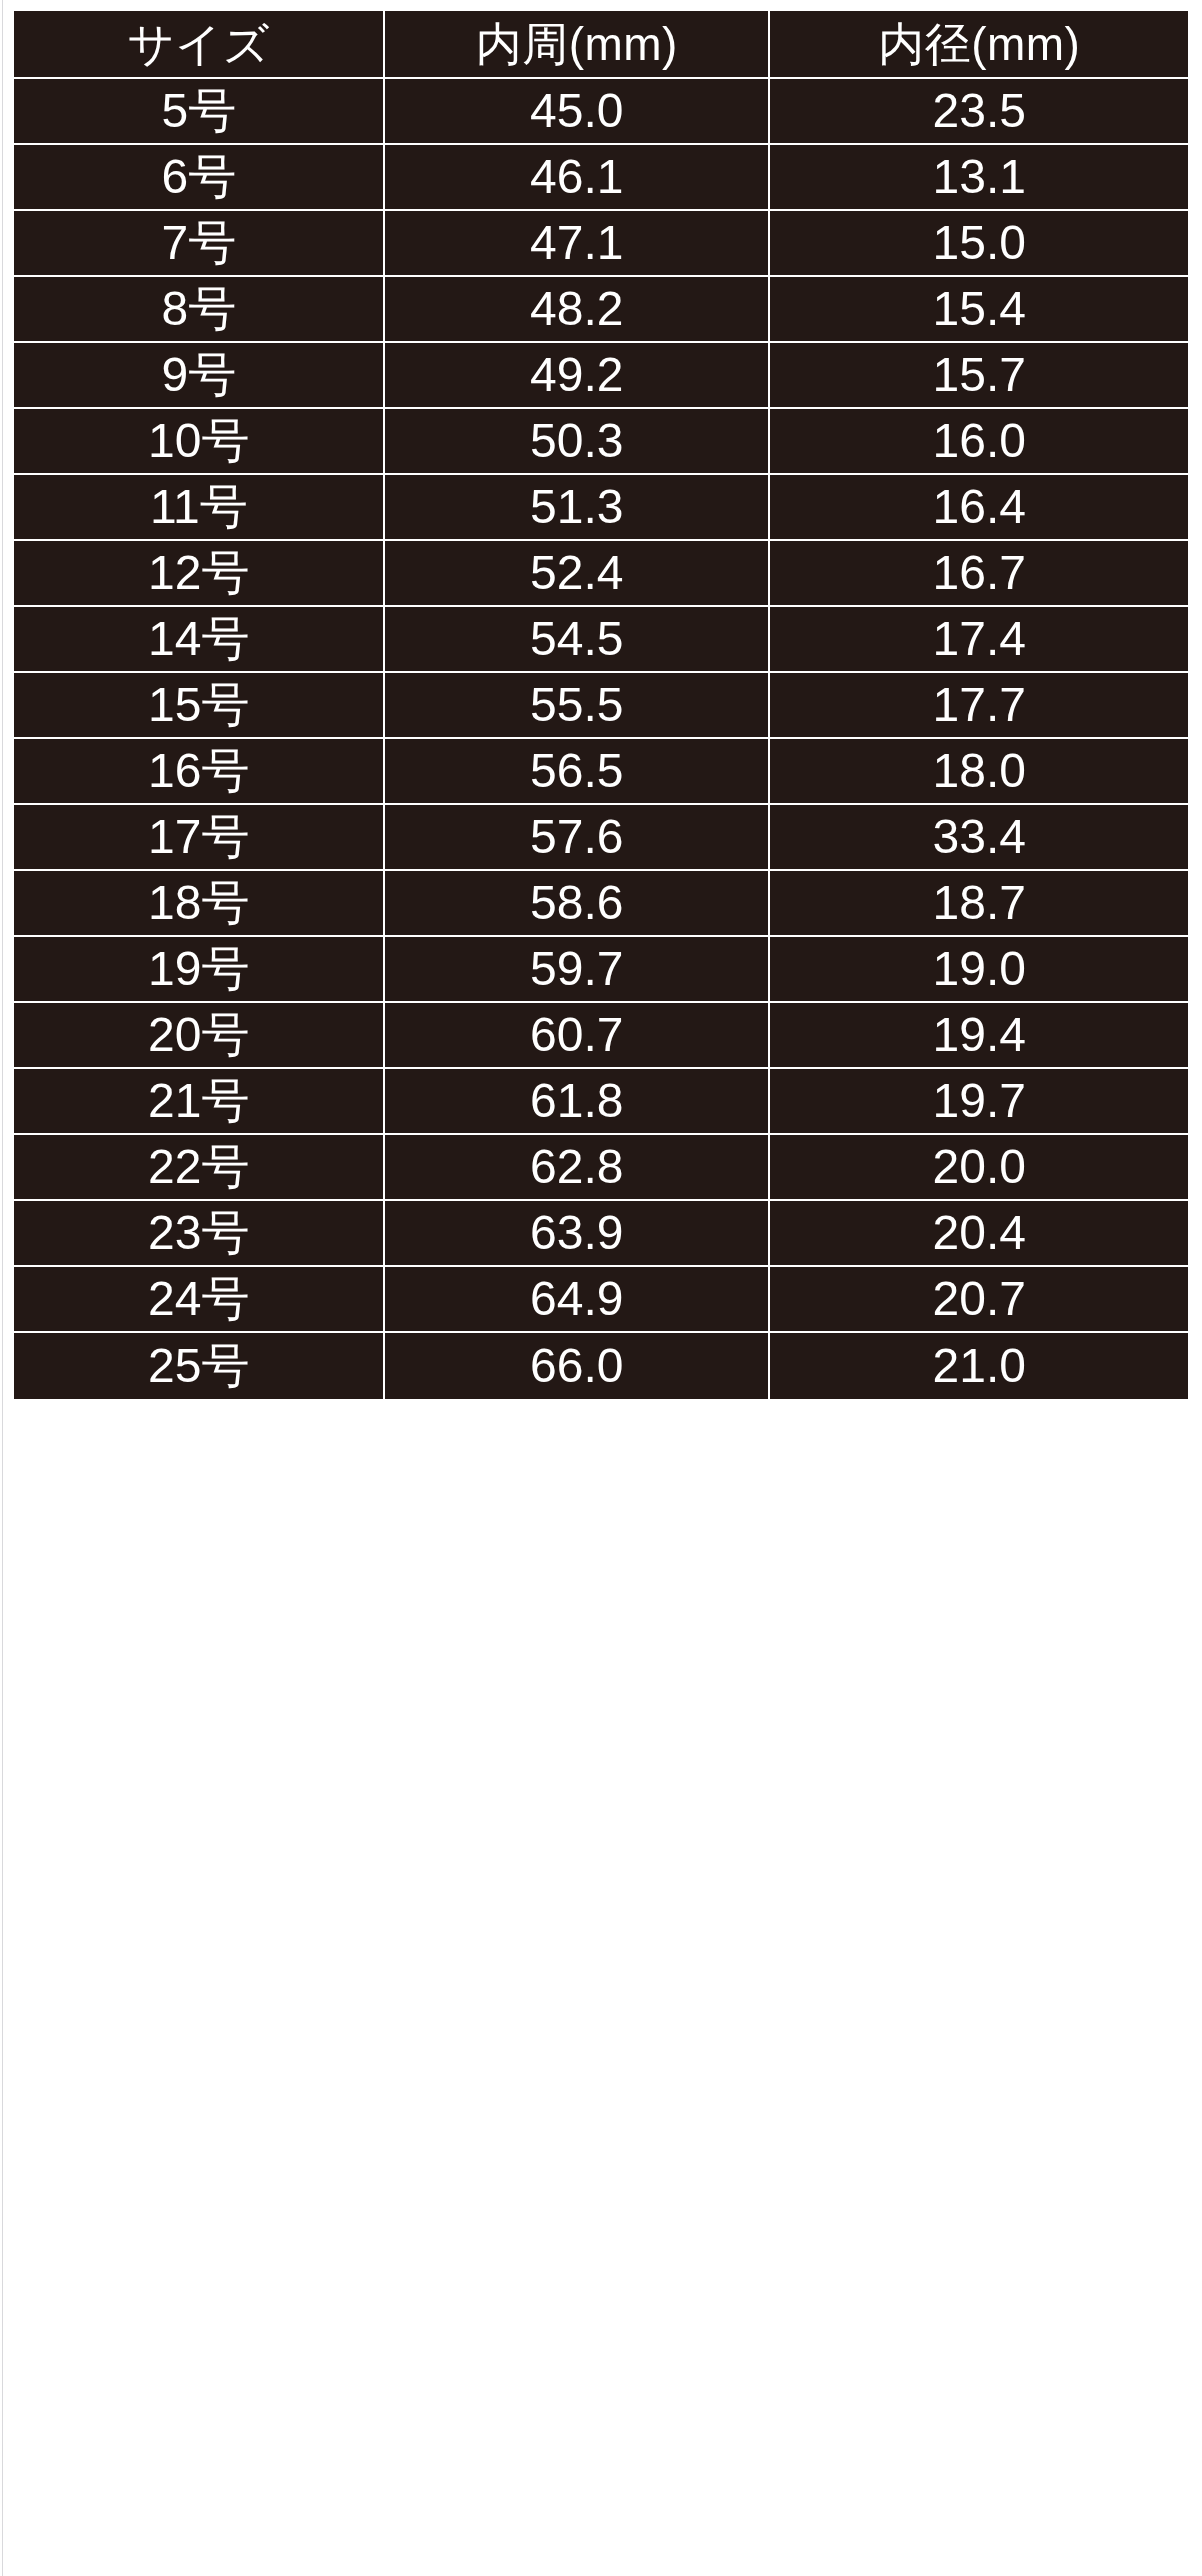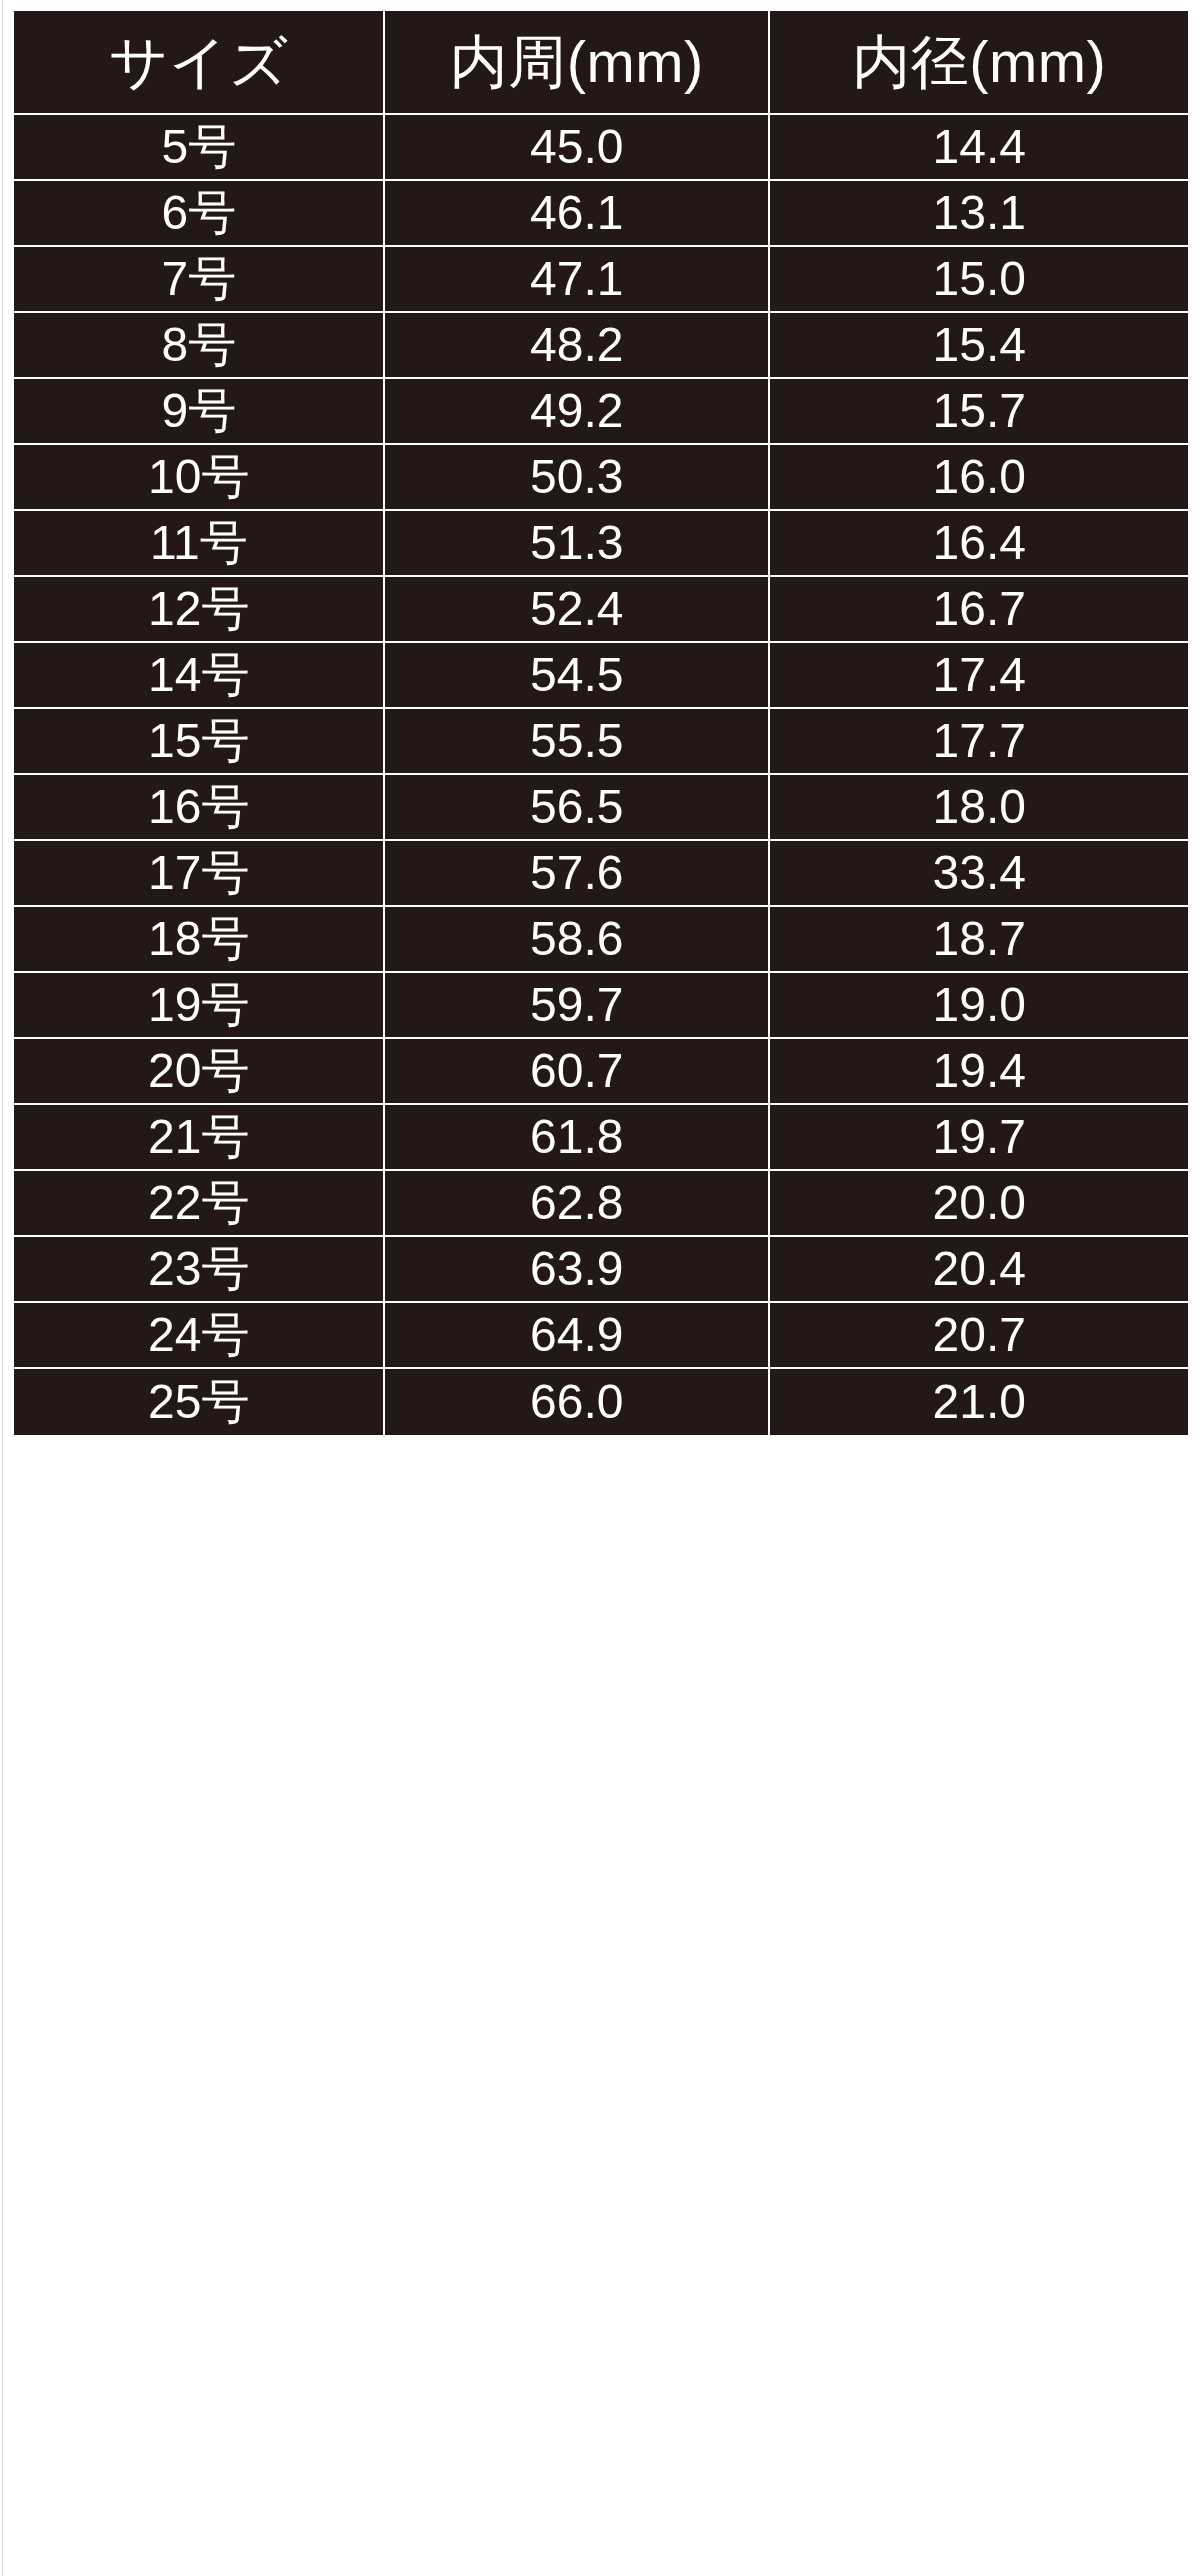--- a/index.html
+++ b/index.html
@@ -69,22 +69,22 @@
   table.size-table th:last-child,
   table.size-table td:last-child {
     border-right: none;
   }
 
   table.size-table tr:last-child td {
     border-bottom: none;
   }
 
   thead th {
-    height: 104px;
-    font-size: 58px;
+    height: 68px;
+    font-size: 46px;
     letter-spacing: 0.5px;
     line-height: 1;
   }
 
   tbody td {
     height: 66px;
     font-size: 48px;
     line-height: 1;
   }
 
@@ -124,21 +124,21 @@
       </thead>
       <tbody id="table-body">
         <tr>
           <td>
               <span class="cell-inner">5号</span>
             </td>
           <td>
               <span class="cell-inner">45.0</span>
             </td>
           <td>
-              <span class="cell-inner">14.4</span>
+              <span class="cell-inner">23.5</span>
             </td>
         </tr>
         <tr>
           <td>
               <span class="cell-inner">6号</span>
             </td>
           <td>
               <span class="cell-inner">46.1</span>
             </td>
           <td>

